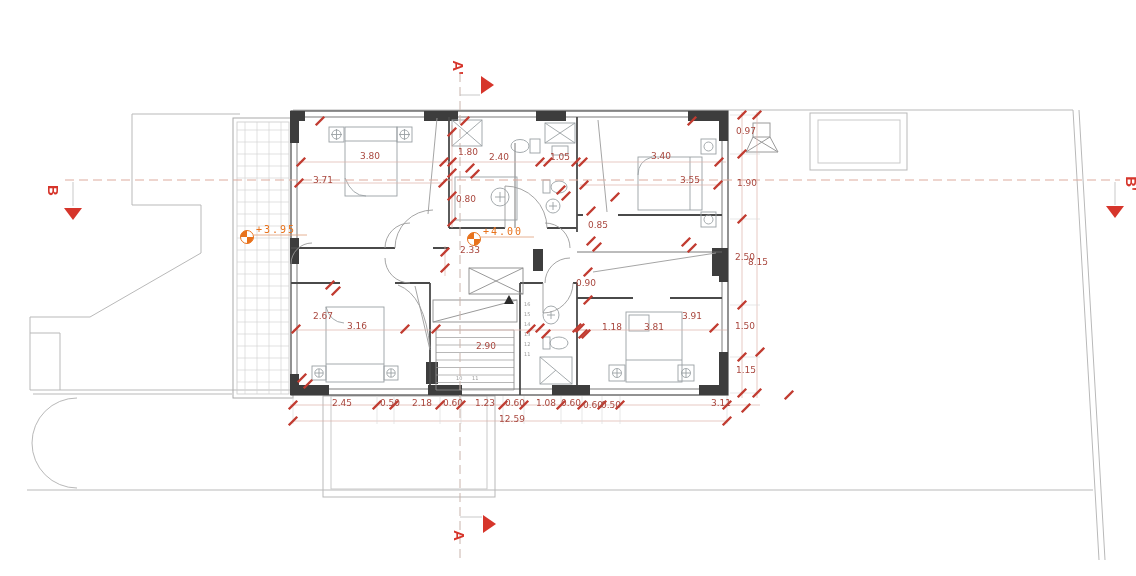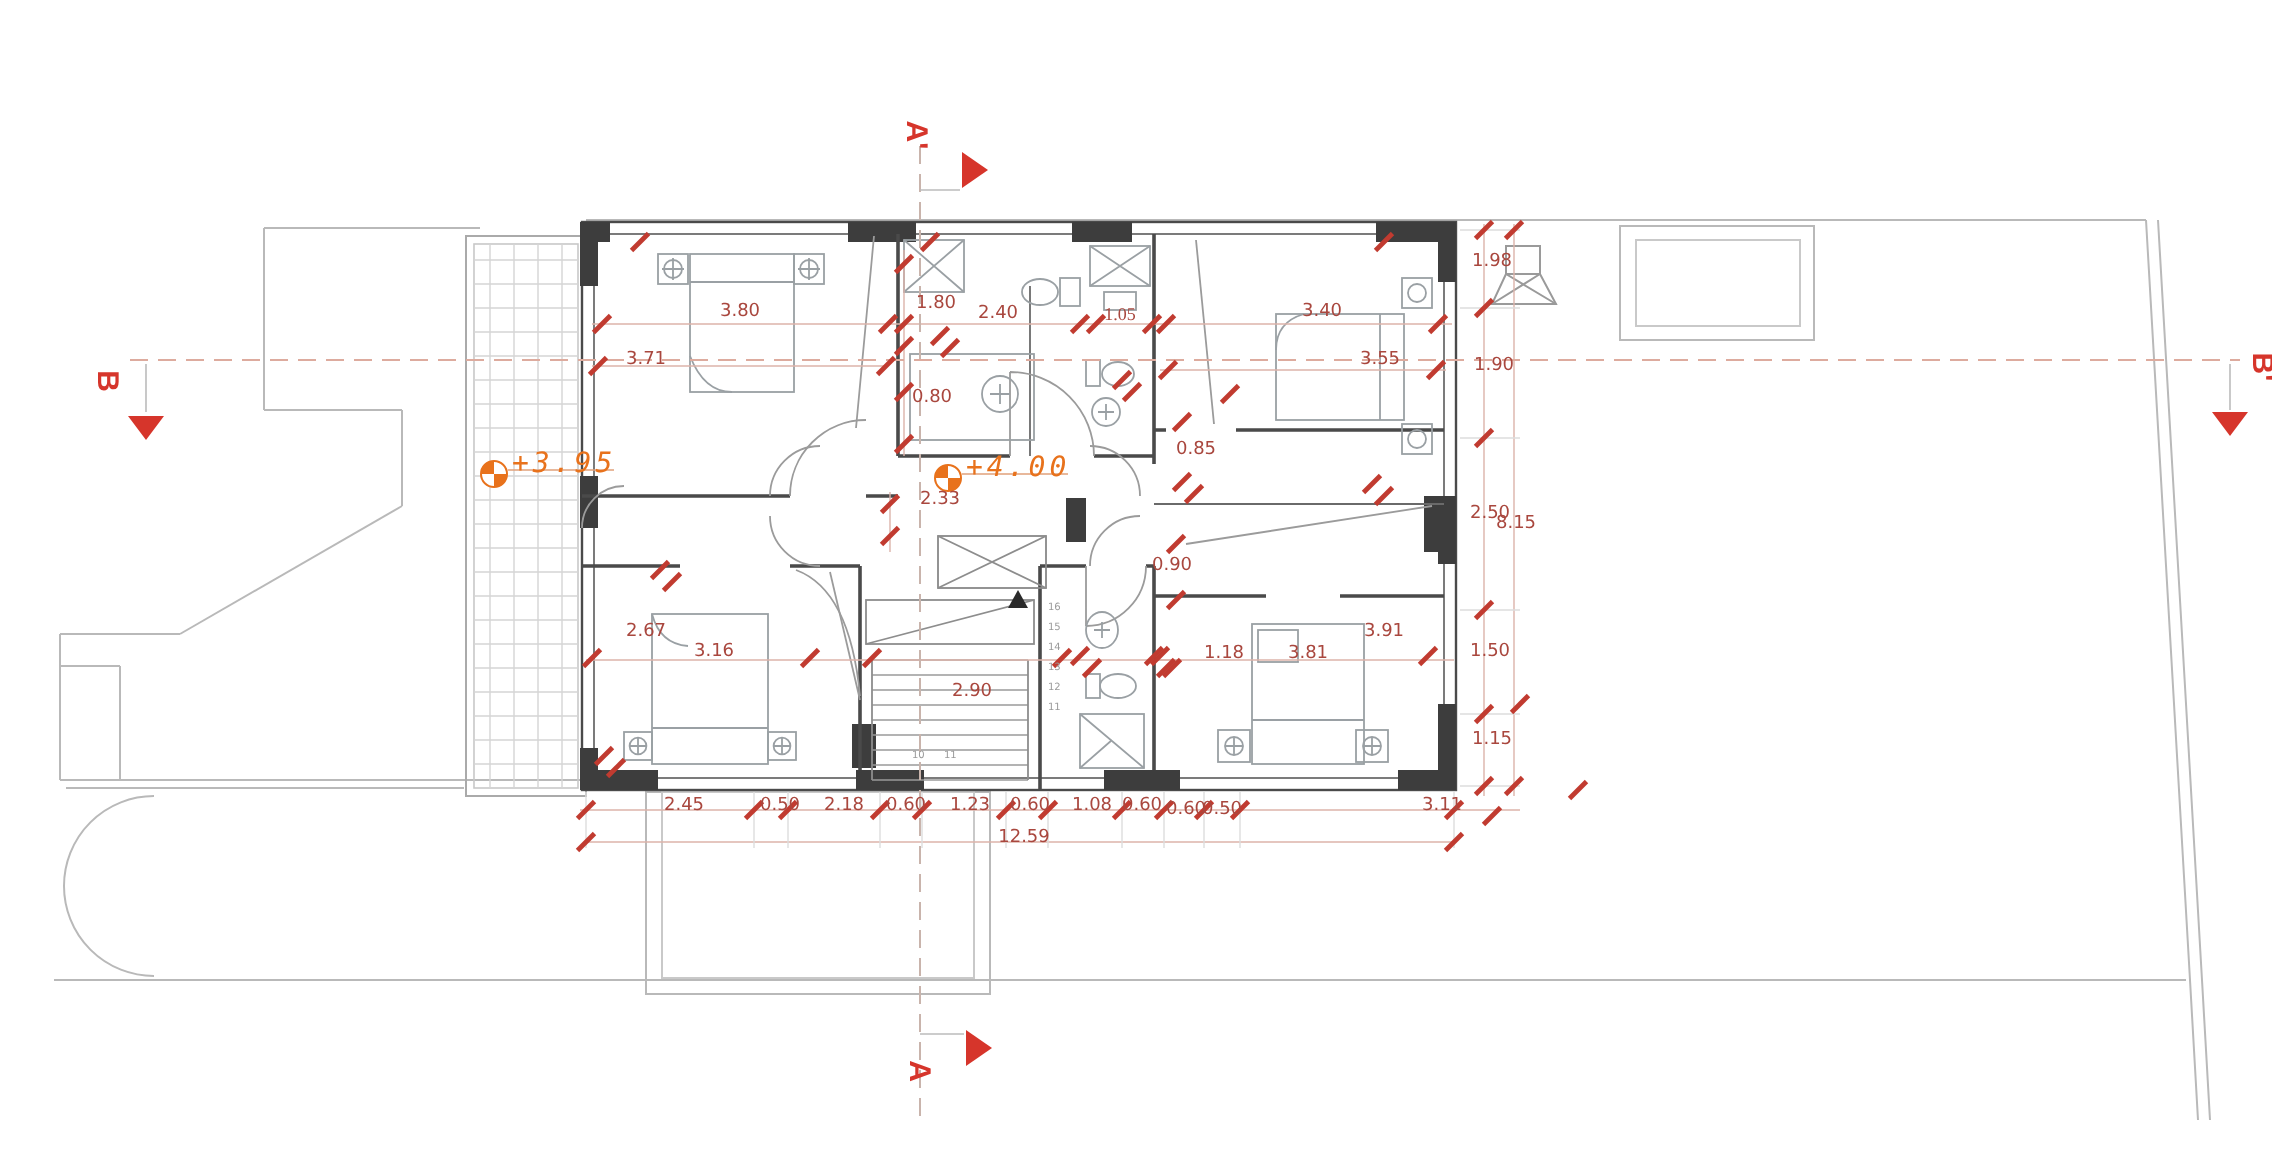--- a/index.html
+++ b/index.html
@@ -2,21 +2,21 @@
 <html><head>
 <meta charset="utf-8">
 <style>
   html,body{margin:0;padding:0;background:#fff;}
   #canvas{position:relative;width:1136px;height:576px;background:#ffffff;overflow:hidden;
           font-family:"Liberation Sans",sans-serif;}
   #plan-svg{position:absolute;left:0;top:0;}
   .dim{position:absolute;font-family:"DejaVu Sans",sans-serif;font-size:9px;color:#a9473e;
        transform:translateX(-50%);white-space:nowrap;line-height:1;}
   .level{position:absolute;font-family:"DejaVu Sans Mono","Liberation Mono",monospace;
-         font-size:14px;color:#e8721c;letter-spacing:2px;white-space:nowrap;line-height:1;font-style:italic;}
+         font-size:10px;color:#e8721c;letter-spacing:2px;white-space:nowrap;line-height:1;}
   .section-letter{position:absolute;font-family:"Liberation Sans",sans-serif;font-size:15px;
          font-weight:bold;color:#d6352b;transform:rotate(90deg);transform-origin:center;line-height:1;}
   .stair-num{position:absolute;font-family:"DejaVu Sans",sans-serif;font-size:5px;color:#9a9a9a;line-height:1;}
 </style>
 </head>
 <body>
 
 <div id="canvas">
 
   <svg id="plan-svg" width="1136" height="576" viewBox="0 0 1136 576">
@@ -388,34 +388,34 @@
   <div class="section-letter" style="left:451px;top:60px;">A'</div>
   <div class="section-letter" style="left:454px;top:528px;">A</div>
   <div class="section-letter" style="left:48px;top:183px;">B</div>
   <div class="section-letter" style="left:1124px;top:176px;">B'</div>
 
   <div id="dim-layer">
       <span class="dim" style="left: 370px; top: 152px;">3.80</span>
       <span class="dim" style="left: 323px; top: 176px;">3.71</span>
       <span class="dim" style="left: 468px; top: 148px;">1.80</span>
       <span class="dim" style="left: 499px; top: 153px;">2.40</span>
-      <span class="dim" style="left: 560px; top: 153px; font-family: Liberation Serif, serif;">1.05</span>
+      <span class="dim" style="left: 560px; top: 153px;">1.05</span>
       <span class="dim" style="left: 661px; top: 152px;">3.40</span>
       <span class="dim" style="left: 690px; top: 176px;">3.55</span>
       <span class="dim" style="left: 466px; top: 195px;">0.80</span>
       <span class="dim" style="left: 598px; top: 221px; text-align: right;">0.85</span>
       <span class="dim" style="left: 470px; top: 246px;">2.33</span>
       <span class="dim" style="left: 586px; top: 279px;">0.90</span>
       <span class="dim" style="left: 564px; top: 323px; margin-left: 48px;">1.18</span>
       <span class="dim" style="left: 486px; top: 342px;">2.90</span>
       <span class="dim" style="left: 357px; top: 322px;">3.16</span>
       <span class="dim" style="left: 323px; top: 312px;">2.67</span>
       <span class="dim" style="left: 654px; top: 323px;">3.81</span>
       <span class="dim" style="left: 692px; top: 312px;">3.91</span>
-      <span class="dim" style="left: 746px; top: 127px;">1.98</span>
+      <span class="dim" style="left: 746px; top: 127px;">0.97</span>
       <span class="dim" style="left: 747px; top: 179px;">1.90</span>
       <span class="dim" style="left: 745px; top: 253px;">2.50</span>
       <span class="dim" style="left: 758px; top: 258px;">8.15</span>
       <span class="dim" style="left: 745px; top: 322px;">1.50</span>
       <span class="dim" style="left: 746px; top: 366px;">1.15</span>
       <span class="dim" style="left: 342px; top: 399px;">2.45</span>
       <span class="dim" style="left: 390px; top: 399px;">0.50</span>
       <span class="dim" style="left: 422px; top: 399px;">2.18</span>
       <span class="dim" style="left: 453px; top: 399px;">0.60</span>
       <span class="dim" style="left: 485px; top: 399px;">1.23</span>

